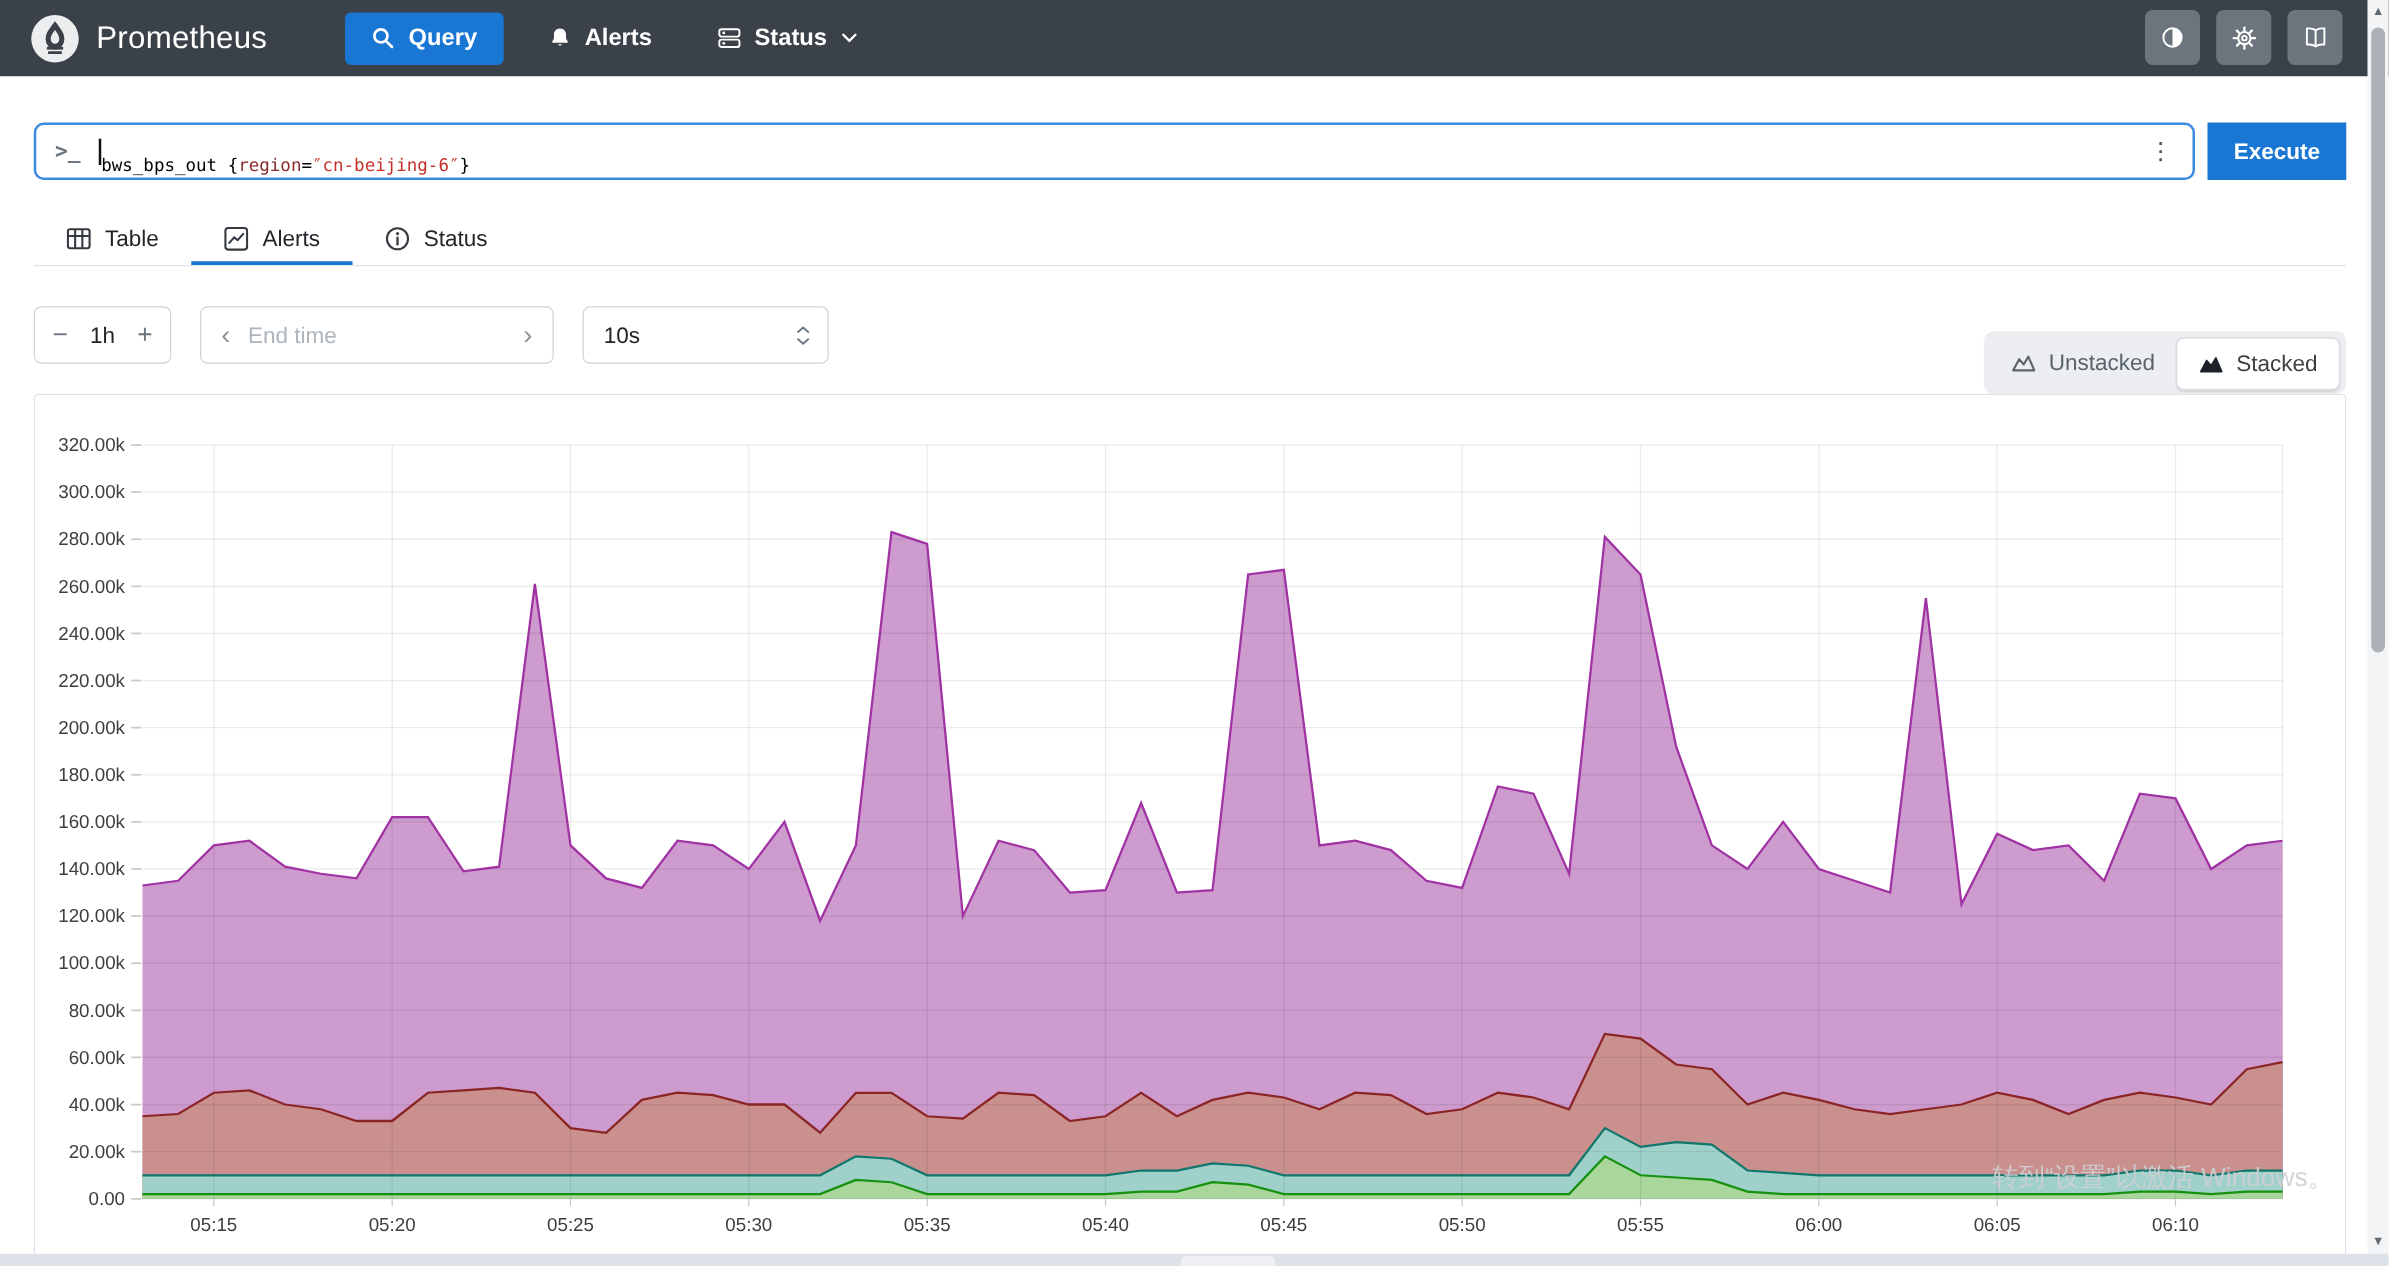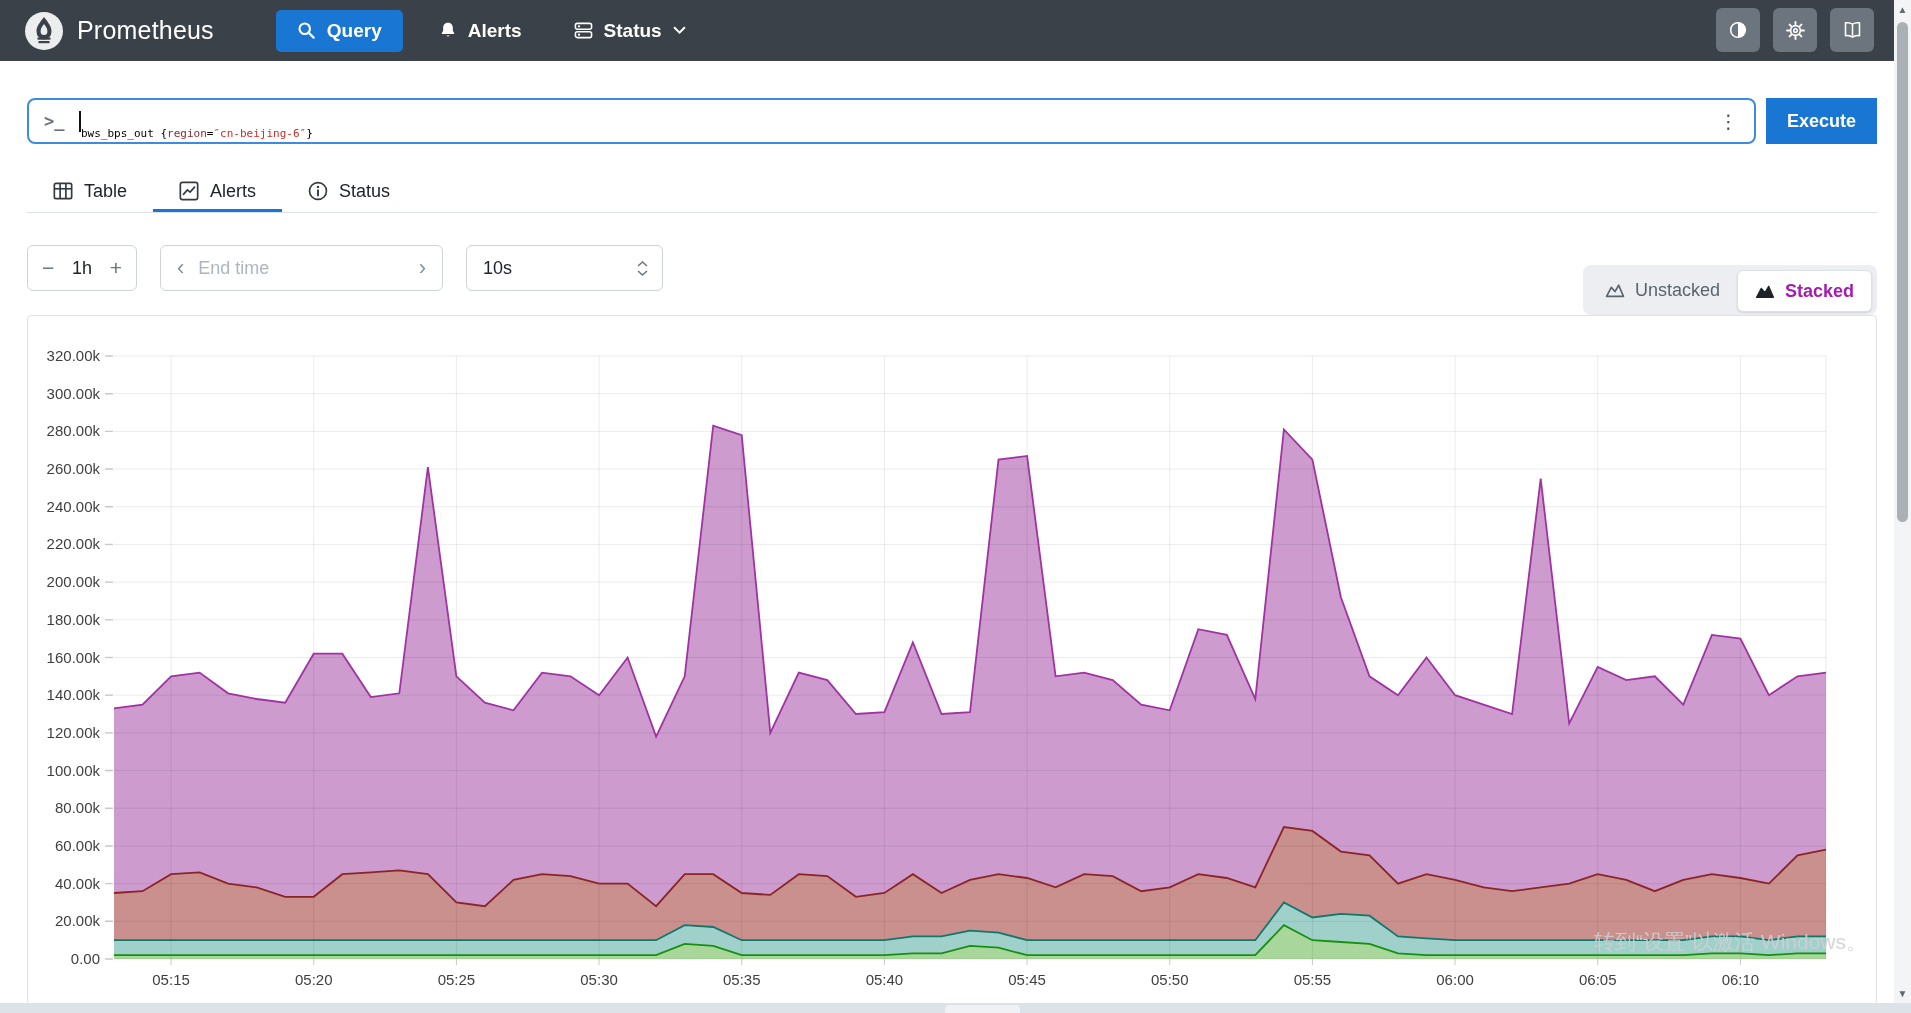--- a/index.html
+++ b/index.html
@@ -18,21 +18,21 @@
   .nav-right{position:absolute;right:37px;top:8px;display:flex;gap:13px;}
   .nav-icon-btn{width:44px;height:44px;background:#6c757d;border-radius:6px;
                 display:flex;align-items:center;justify-content:center;cursor:pointer;}
   
   .query-row{position:absolute;top:98px;left:27px;width:1850px;display:flex;gap:10px;}
   .query-input{flex:1;height:46px;border:2px solid #3d8be0;border-radius:8px;background:#fff;
                display:flex;align-items:center;box-sizing:border-box;}
   .prompt{color:#6c757d;font-family:"DejaVu Sans Mono","Liberation Mono",monospace;
           font-size:17px;margin-left:15px;font-weight:700;}
   .caret{width:1.5px;height:21px;background:#111;margin-left:15px;}
-  .tokens{font-family:"DejaVu Sans Mono","Liberation Mono",monospace;font-size:11px;white-space:pre;margin-top:24px;}
+  .tokens{font-family:"DejaVu Sans Mono","Liberation Mono",monospace;font-size:14px;white-space:pre;margin-top:24px;}
   .tok-plain{color:#000;}
   .tok-label{color:#8b2a2a;}
   .tok-string{color:#c5302a;}
   .kebab{margin-left:auto;margin-right:16px;color:#495057;font-size:19px;cursor:pointer;}
   .btn-execute{width:111px;height:46px;border-radius:0;background:#1976d2;color:#fff;
                font-size:18px;font-weight:600;display:flex;align-items:center;justify-content:center;cursor:pointer;}
   
   .tabs{position:absolute;top:170px;left:27px;width:1850px;height:42px;display:flex;
         border-bottom:1px solid #dee2e6;}
   .tab{display:flex;align-items:center;gap:11px;padding:0 26px;font-size:18px;color:#212529;cursor:pointer;}
@@ -49,21 +49,21 @@
   .placeholder{color:#adb5bd;font-size:18px;flex:1;margin-left:14px;}
   .ctl-res{width:197px;justify-content:space-between;padding:0 14px 0 16px;}
   .res-val{color:#212529;font-size:18px;}
   .stepper{display:flex;flex-direction:column;gap:3px;cursor:pointer;}
   .toggle-wrap{margin-left:auto;background:#eceef1;border-radius:8px;padding:5px;display:flex;height:50px;
                box-sizing:border-box;margin-top:44px;}
   .toggle-btn{height:40px;padding:0 17px;border-radius:6px;display:flex;align-items:center;gap:10px;
               font-size:18px;cursor:pointer;}
   .toggle-off{color:#5a646d;font-weight:400;}
   .toggle-on{background:#fff;border:1px solid #dde0e4;box-shadow:0 1px 2px rgba(0,0,0,.12);
-             color:#a21caf;font-weight:700;}
+             color:#404040;font-weight:400;}
   
   .chart-card{position:absolute;top:315px;left:27px;width:1850px;height:690px;border:1px solid #dee2e6;
               border-radius:4px;box-sizing:border-box;overflow:hidden;background:#fff;}
   .chart-card svg{display:block;}
   .wm{position:absolute;color:rgba(215,215,218,0.85);pointer-events:none;white-space:nowrap;}
   .wm1{left:1566px;top:572px;font-size:30px;}
   .wm2{left:1566px;top:612px;font-size:21px;color:rgba(205,207,212,0.9);}
   
   .vscroll{position:absolute;top:0;right:0;width:17px;height:1003px;background:#f3f4f6;}
   .vscroll .arrow{position:absolute;left:0;width:17px;text-align:center;color:#606a72;font-size:10px;cursor:pointer;}

